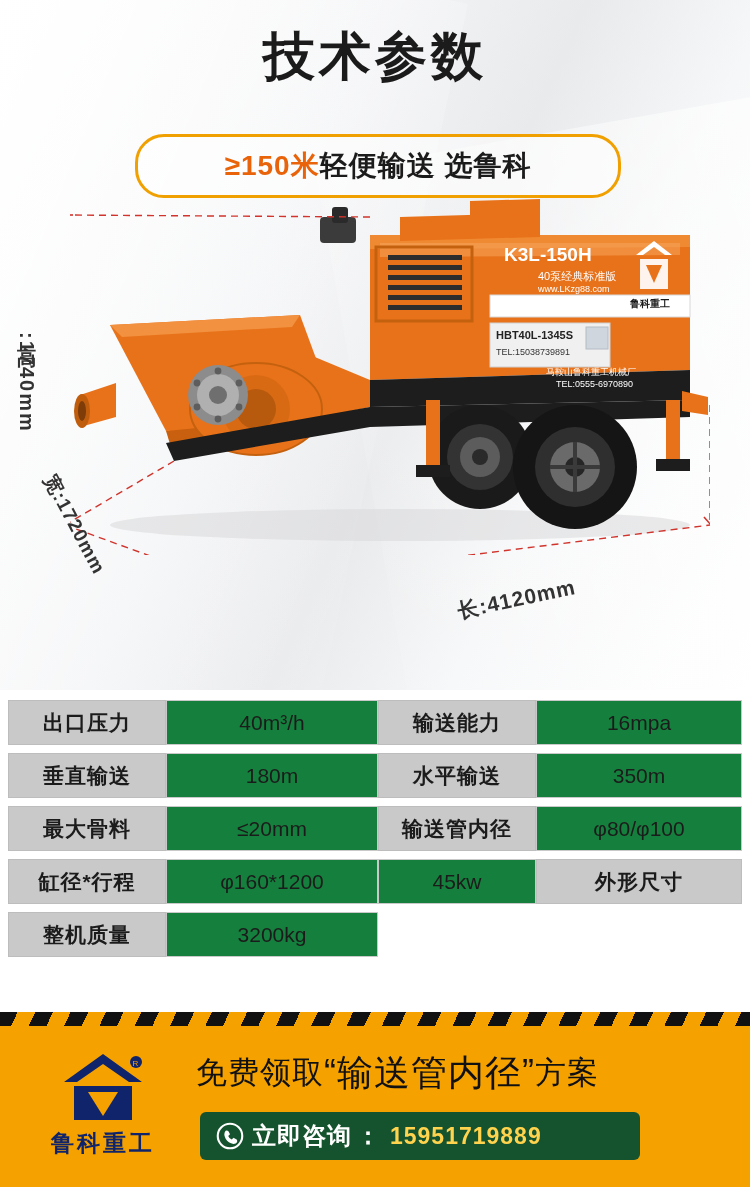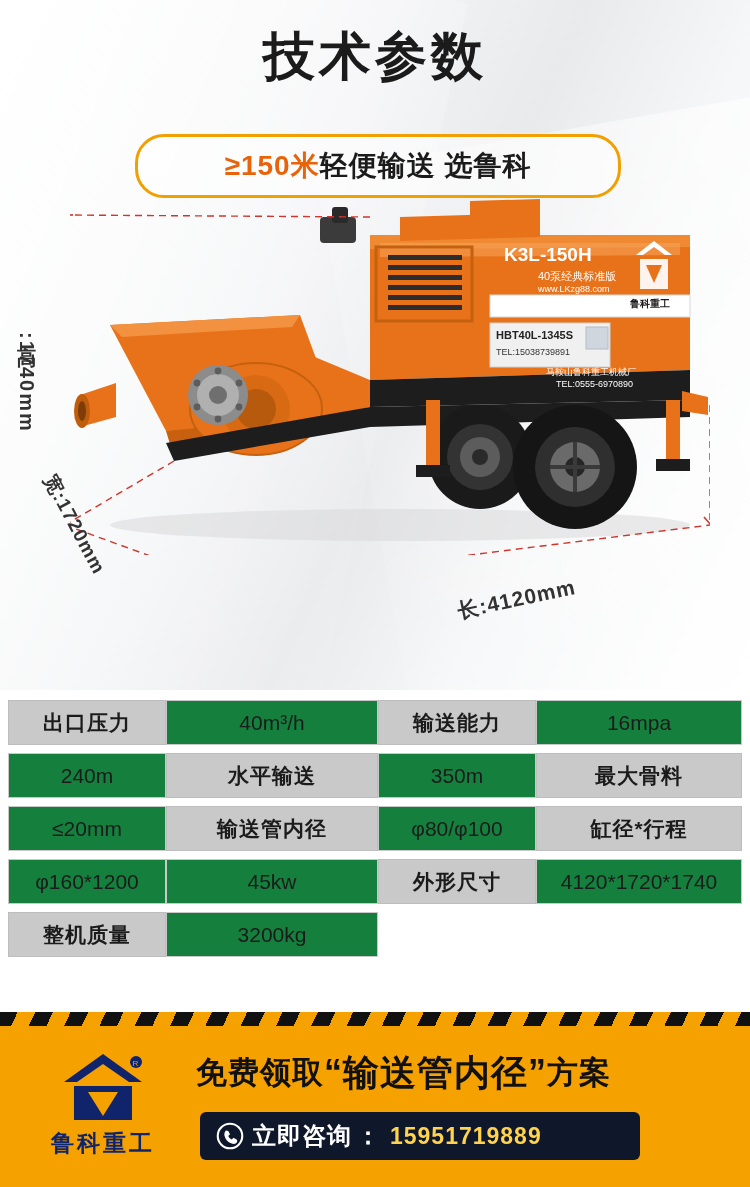--- a/index.html
+++ b/index.html
@@ -91,27 +91,27 @@
   }
   .logo-mark{
     width:86px;height:72px;position:relative;
   }
   .logo-mark svg{display:block;}
   .logo-text{
     margin-top:4px;font-size:23px;font-weight:700;color:#10246b;letter-spacing:3px;
   }
   .f-head{
     position:absolute;left:196px;top:22px;width:540px;height:50px;
-    font-size:31px;font-weight:700;color:#111;letter-spacing:1px;white-space:nowrap;
+    font-size:31px;font-weight:400;color:#111;letter-spacing:1px;white-space:nowrap;
     display:flex;align-items:center;
   }
   .f-head .big{font-size:36px;color:#111;}
   .phone-box{
     position:absolute;left:200px;top:86px;width:440px;height:48px;
-    background:#0f172a;border-radius:6px;display:flex;align-items:center;padding:0 16px;
+    background:#14532d;border-radius:6px;display:flex;align-items:center;padding:0 16px;
     box-sizing:border-box;
   }
   .phone-ico{width:28px;height:28px;margin-right:8px;flex:0 0 auto;}
   .phone-label{color:#fff;font-size:24px;font-weight:700;letter-spacing:1px;}
   .phone-sep{color:#fff;font-size:24px;font-weight:700;margin:0 4px;}
   .phone-num{
     color:#ffd34d;font-size:23px;font-weight:700;letter-spacing:1px;margin-left:6px;
   }
 </style>
 </head>
@@ -251,35 +251,35 @@
   </div>
 
   <div class="specs">
     <div class="cell k">出口压力</div>
     <div class="cell v">
         <span>40m³/h</span>
       </div>
     <div class="cell k">输送能力</div>
     <div class="cell v">16mpa</div>
 
-    <div class="cell v">240m</div>
+    <div class="cell k">垂直输送</div>
+    <div class="cell v">180m</div>
     <div class="cell k">水平输送</div>
     <div class="cell v">350m</div>
 
     <div class="cell k">最大骨料</div>
     <div class="cell v">≤20mm</div>
     <div class="cell k">输送管内径</div>
     <div class="cell v">φ80/φ100</div>
 
     <div class="cell k">缸径*行程</div>
     <div class="cell v">φ160*1200</div>
     <div class="cell v">45kw</div>
 
     <div class="cell k">外形尺寸</div>
-    <div class="cell v">4120*1720*1740</div>
     <div class="cell k">整机质量</div>
     <div class="cell v">3200kg</div>
   </div>
 
   <div class="footer">
     <div class="stripe"></div>
     <div class="footer-inner">
 
       <div class="logo">
         <div class="logo-mark">

